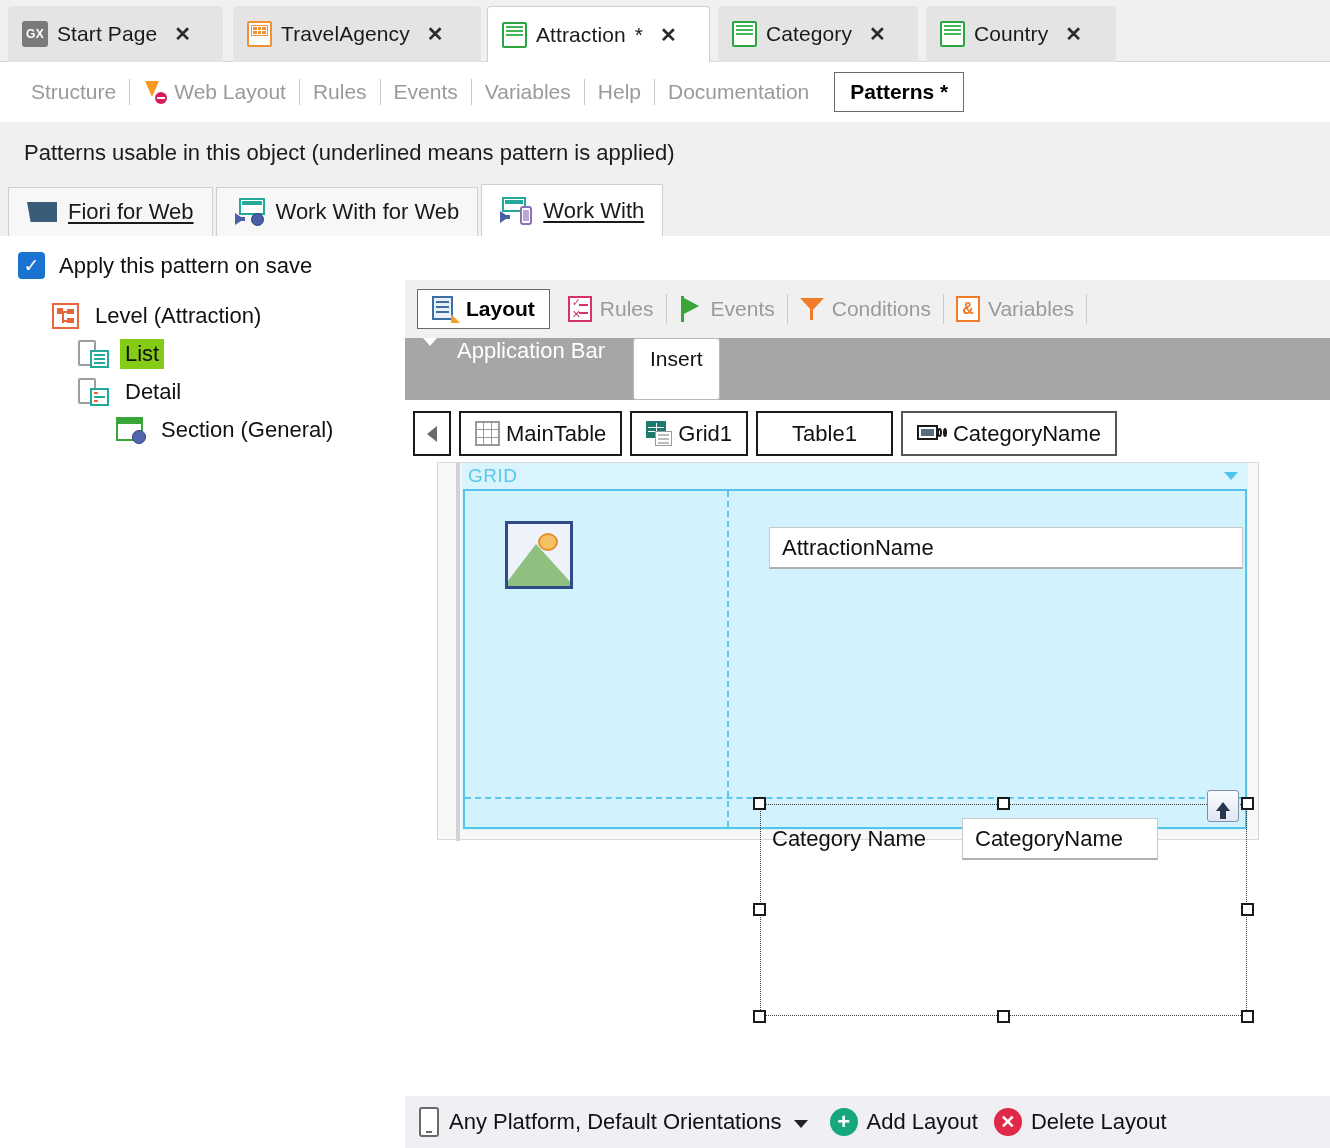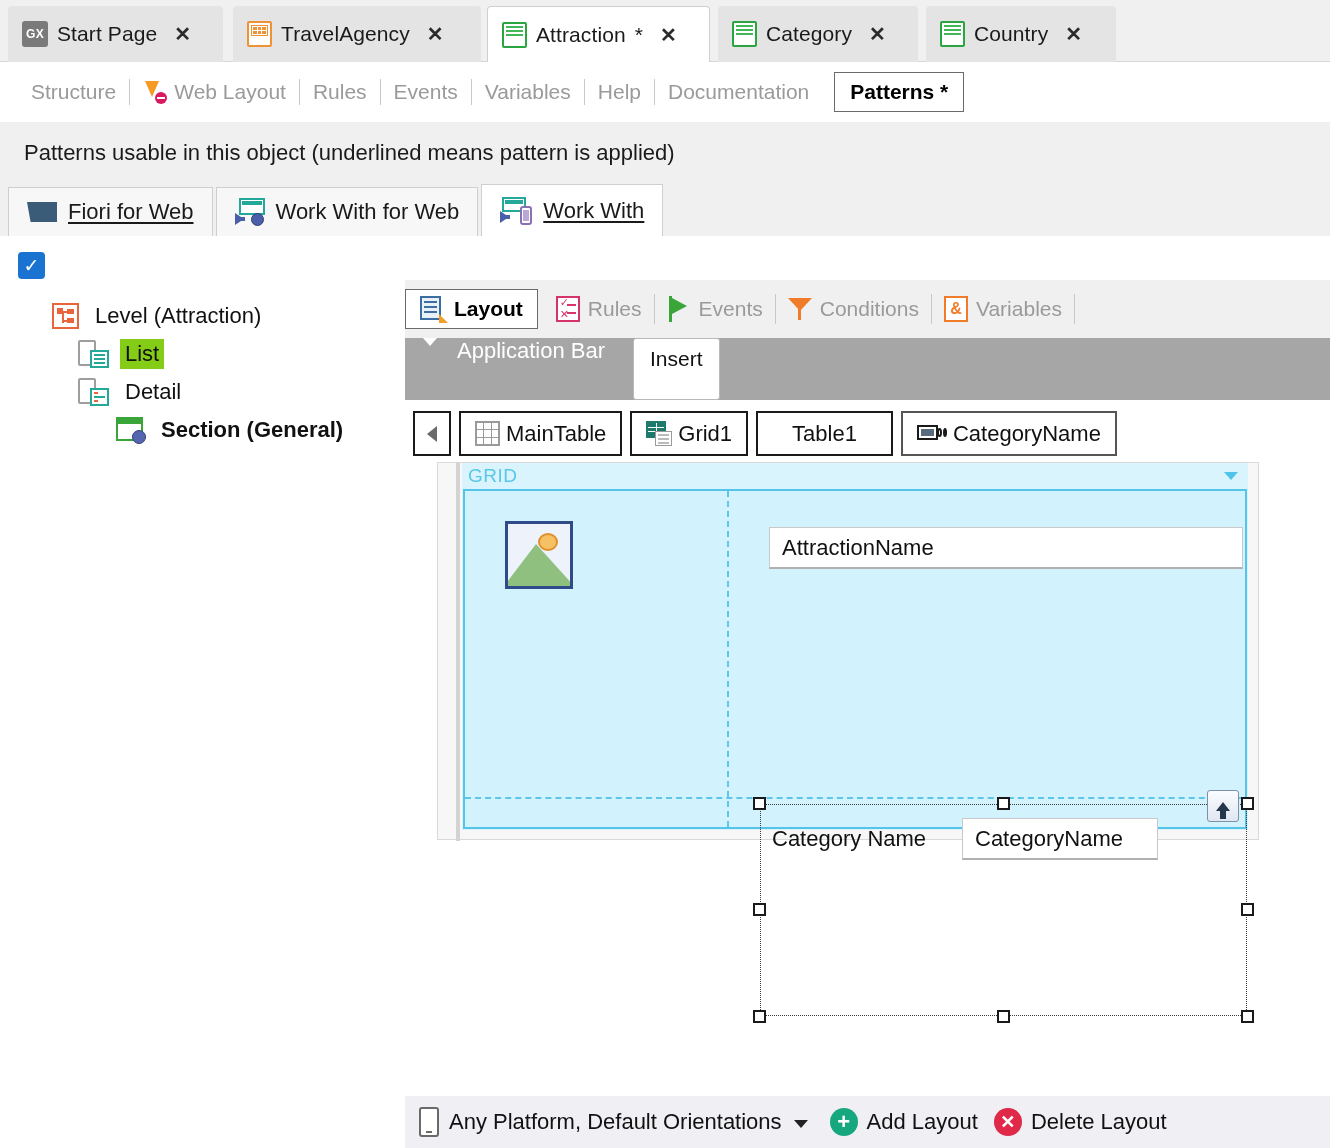--- a/index.html
+++ b/index.html
@@ -261,21 +261,21 @@
   }
 
   
   .editor {
     position:absolute; left:405px; top:280px; width: 925px; height: 816px;
     background:#ffffff;
   }
   .ed-toolbar {
     position:absolute; left:0; top:0; width: 925px; height: 58px;
     background:#f0f0f0;
-    display:flex; align-items:center; 
+    display:flex; align-items:center; padding-left:12px;
   }
   .ed-btn {
     display:flex; align-items:center; gap: 8px;
     font-size: 21px; color:#9a9a9a; padding: 0 12px; white-space:nowrap;
   }
   .ed-btn.active {
     color:#000; font-weight:700; border:1px solid #6a6a6a; background:#fff;
     padding: 6px 14px; margin-right: 6px;
   }
   .ed-vsep { width:1px; height:30px; background:#c9c9c9; }
@@ -624,20 +624,21 @@
         <span class="phone"></span>
     </span>
     <span class="plabel">Work With</span>
   </div>
 </div>
 
 <div class="left-panel">
 
   <div class="apply-row">
     <span class="checkbox">✓</span>
+    <span class="lbl">Apply this pattern on save</span>
   </div>
 
   <div class="tree">
 
     <div class="tnode" style="margin-left:12px;">
       <span class="ico-level">
         <i class="ln2"></i>
           <i class="ln1"></i>
           <i class="ln3"></i>
           <i class="n1"></i>
@@ -664,21 +665,21 @@
         <span class="ph"></span>
           <span class="card">
             <i></i>
             <i></i>
             <i></i>
           </span>
       </span>
       <span class="tlabel">Detail</span>
     </div>
 
-    <div class="tnode" style="margin-left:76px;font-weight:bold;">
+    <div class="tnode" style="margin-left:76px;">
       <span class="ico-section">
         <span class="win"></span>
           <span class="globe"></span>
       </span>
       <span class="tlabel">Section (General)</span>
     </div>
 
   </div>
 </div>
 

